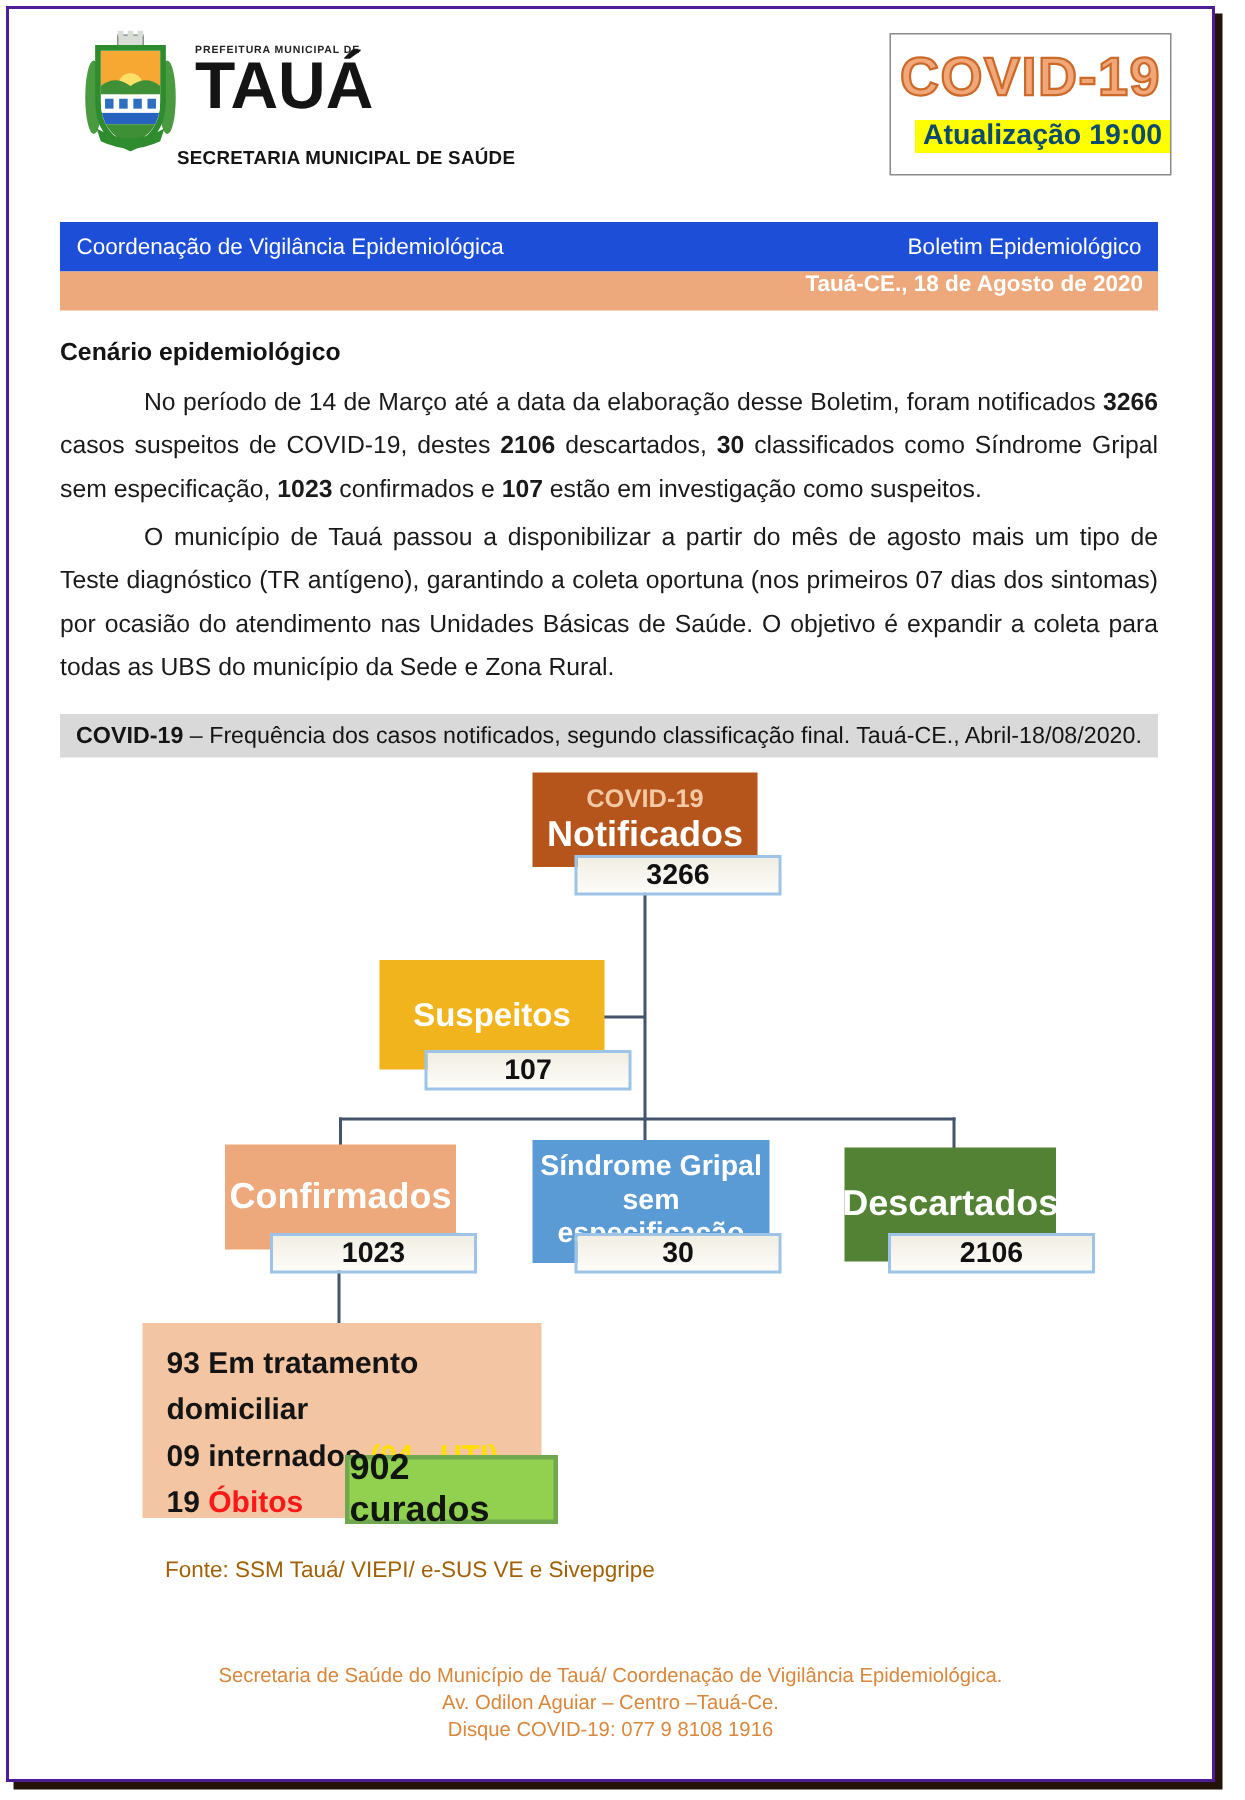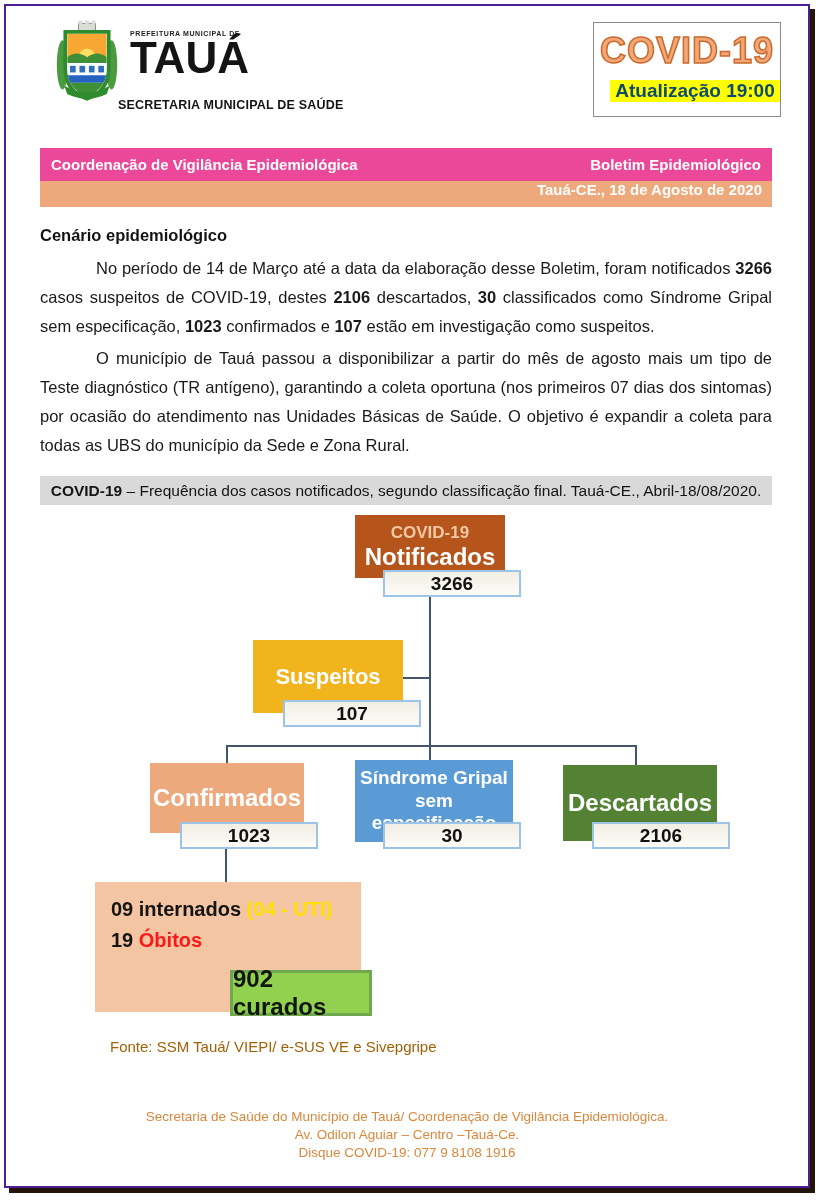--- a/index.html
+++ b/index.html
@@ -24,21 +24,21 @@
     margin-top:7px; font-size:36px; font-weight:800; letter-spacing:1px;
     color:#f2a779; -webkit-text-stroke:1.5px #cb6a2b;
   }
   .badge .update {
     display:inline-block; margin-top:8px; padding:0 5px;
     background:#ffff00; color:#0c4a6e; font-size:19px; font-weight:bold;margin-left:16px;
   }
   
   .bar1 {
     position:absolute; left:34px; right:36px; top:142px; height:33px;
-    background:#ec4899; color:#fff; font-size:15px; font-weight:bold;
+    background:#1d4ed8; color:#fff; font-size:15px; font-weight:normal;
     display:flex; align-items:center; justify-content:space-between; padding:0 11px;
   }
   .bar2 {
     position:absolute; left:34px; right:36px; top:175px; height:26px;
     background:#eda97b; color:#fff; font-size:15px; font-weight:bold;
     display:flex; justify-content:flex-end; padding:0 10px;
   }
   
   .sec-title { position:absolute; left:34px; top:220px; font-size:16.5px; font-weight:bold; color:#141414; }
   .para {
@@ -57,21 +57,21 @@
   
   .flow { position:absolute; left:0; top:504px; width:100%; height:520px; }
   .ln { position:absolute; background:#44546a; z-index:1; }
   .node { position:absolute; z-index:2; color:#fff; font-weight:bold; display:flex; flex-direction:column; align-items:center; justify-content:center; text-align:center; }
   .n-notif { left:349px; top:5px;  width:150px; height:63px; background:#b5541b; }
   .n-notif .pre { font-size:17px; font-weight:600; color:#f3c9a4; }
   .n-notif .lbl { font-size:24px; }
   .n-susp  { left:247px; top:130px; width:150px; height:73px; background:#f2b41d; font-size:22px; }
   .n-conf  { left:144px; top:253px; width:154px; height:70px; background:#eda97b; font-size:24px; }
   .n-sind  { left:349px; top:250px; width:158px; height:82px; background:#5b9bd5; font-size:19px; line-height:1.18; padding:0 4px; }
-  .n-desc  { left:557px; top:255px; width:154px; height:76px; background:#548235; font-size:24px; }
+  .n-desc  { left:557px; top:255px; width:141px; height:76px; background:#548235; font-size:24px; }
   .val {
     position:absolute; width:138px; height:27px; z-index:3;
     background:linear-gradient(180deg,#f1eee3,#fdfcf8);
     border:2px solid #9dc3e6; color:#111;
     font-size:19px; font-weight:bold; display:flex; align-items:center; justify-content:center;
   }
   .v-notif { left:377px; top:60px; }
   .v-susp  { left:277px; top:190px; }
   .v-conf  { left:174px; top:312px; }
   .v-sind  { left:377px; top:312px; }
@@ -169,20 +169,21 @@
     <div class="node n-conf">Confirmados</div>
     <div class="val v-conf">1023</div>
 
     <div class="node n-sind">Síndrome Gripal sem especificação</div>
     <div class="val v-sind">30</div>
 
     <div class="node n-desc">Descartados</div>
     <div class="val v-desc">2106</div>
 
     <div class="details">
+      <div><span>93 Em tratamento domiciliar</span></div>
       <div><span>09  internados </span><span class="yel">(04 - UTI)</span></div>
       <div><span>19 </span><span class="red">Óbitos</span></div>
     </div>
     <div class="curados">902 curados</div>
   </div>
 
   <div class="fonte">Fonte: SSM Tauá/ VIEPI/ e-SUS VE e Sivepgripe</div>
 
   <div class="footer">
     <div>Secretaria de Saúde do Município de Tauá/ Coordenação de Vigilância Epidemiológica.</div>

